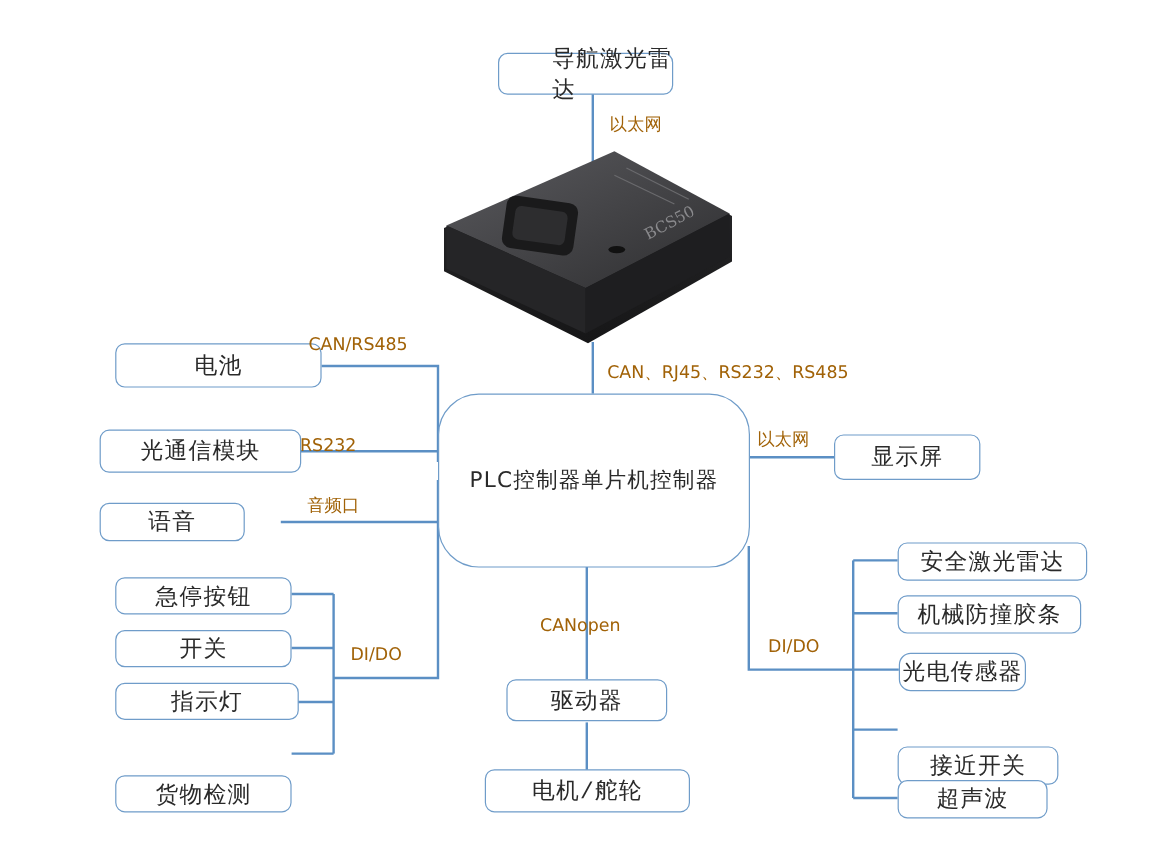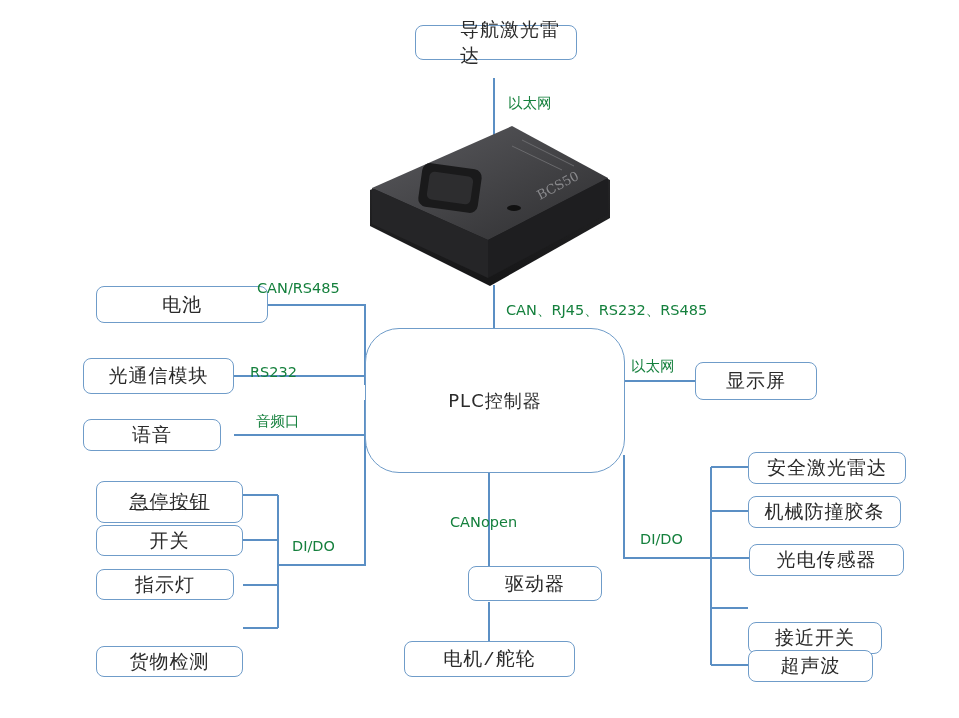--- a/index.html
+++ b/index.html
@@ -3,21 +3,21 @@
 <meta charset="utf-8">
 <style>
   html, body { margin:0; padding:0; background:#ffffff; }
   body { width:959px; height:718px; position:relative; overflow:hidden;
          font-family:"DejaVu Sans","Liberation Sans",sans-serif; color:#333; }
   svg.wires { position:absolute; left:0; top:0; width:959px; height:718px; }
   .box { position:absolute; box-sizing:border-box; border:1.5px solid #6f9cc9;
          border-radius:8px; background:#fff; display:flex; align-items:center;
          justify-content:center; font-size:19px; color:#2a2a2a; letter-spacing:1px; }
   .center { border-radius:34px; font-size:18px; flex-direction:row; line-height:25px; }
-  .lbl { position:absolute; font-size:14.5px; color:#15803d; white-space:nowrap; }
+  .lbl { position:absolute; font-size:14.5px; color:#a16207; white-space:nowrap; }
   .device { position:absolute; left:362px; top:118px; width:250px; height:180px; }
 </style>
 </head>
 <body>
 
 <svg class="wires" xmlns="http://www.w3.org/2000/svg">
   <g stroke="#5b8fc4" stroke-width="2" fill="none">
 
     <line x1="494" y1="78" x2="494" y2="135"></line>
 
@@ -67,46 +67,47 @@
   <rect x="58" y="48" width="60" height="44" rx="8" fill="#1a1a1b" transform="rotate(8 88 70)"></rect>
   <rect x="66" y="56" width="44" height="28" rx="5" fill="#2d2d2f" transform="rotate(8 88 70)"></rect>
 
   <line x1="150" y1="28" x2="200" y2="52" stroke="#6a6a6d" stroke-width="1"></line>
   <line x1="160" y1="22" x2="212" y2="48" stroke="#6a6a6d" stroke-width="1"></line>
 
   <ellipse cx="152" cy="90" rx="7" ry="3" fill="#111"></ellipse>
   <text x="178" y="82" font-size="13" fill="#8a8a8d" font-family="DejaVu Serif, serif" transform="rotate(-28 178 82)">BCS50</text>
 </svg>
 
-<div class="box" style="left:415px;top:25px;width:162px;height:35px;padding-left:44px;">导航激光雷达</div>
+<div class="box" style="left:415px;top:44px;width:146px;height:35px;padding-left:44px;">导航激光雷达</div>
 <span class="lbl" style="left:508px;top:94px;">以太网</span>
 <span class="lbl" style="left:506px;top:301px;">CAN、RJ45、RS232、RS485</span>
 
 <div class="box center" style="left:365px;top:328px;width:260px;height:145px;">
   <span>PLC控制器</span>
+  <span>单片机控制器</span>
 </div>
 
 <div class="box" style="left:96px;top:286px;width:172px;height:37px;">电池</div>
 <span class="lbl" style="left:257px;top:280px;">CAN/RS485</span>
-<div class="box" style="left:83px;top:358px;width:151px;height:36px;">光通信模块</div>
+<div class="box" style="left:83px;top:358px;width:168px;height:36px;">光通信模块</div>
 <span class="lbl" style="left:250px;top:364px;">RS232</span>
-<div class="box" style="left:83px;top:419px;width:138px;height:32px;">语音</div>
+<div class="box" style="left:83px;top:419px;width:121px;height:32px;">语音</div>
 <span class="lbl" style="left:256px;top:412px;">音频口</span>
 
-<div class="box" style="left:96px;top:481px;width:147px;height:42px;text-decoration:underline;">急停按钮</div>
+<div class="box" style="left:96px;top:481px;width:147px;height:31px;">急停按钮</div>
 <div class="box" style="left:96px;top:525px;width:147px;height:31px;">开关</div>
-<div class="box" style="left:96px;top:569px;width:138px;height:31px;">指示灯</div>
+<div class="box" style="left:96px;top:569px;width:153px;height:31px;">指示灯</div>
 <div class="box" style="left:96px;top:646px;width:147px;height:31px;">货物检测</div>
 <span class="lbl" style="left:292px;top:538px;">DI/DO</span>
 
 <div class="box" style="left:695px;top:362px;width:122px;height:38px;">显示屏</div>
 <span class="lbl" style="left:631px;top:357px;">以太网</span>
 
 <div class="box" style="left:748px;top:452px;width:158px;height:32px;">安全激光雷达</div>
 <div class="box" style="left:748px;top:496px;width:153px;height:32px;">机械防撞胶条</div>
-<div class="box" style="left:749px;top:544px;width:155px;height:32px;">光电传感器</div>
+<div class="box" style="left:749px;top:544px;width:106px;height:32px;border-radius:10px;">光电传感器</div>
 <div class="box" style="left:748px;top:622px;width:134px;height:32px;">接近开关</div>
 <div class="box" style="left:748px;top:650px;width:125px;height:32px;">超声波</div>
 <span class="lbl" style="left:640px;top:531px;">DI/DO</span>
 
 <span class="lbl" style="left:410px;top:514px;margin-left:40px;">CANopen</span>
-<div class="box" style="left:422px;top:566px;width:134px;height:35px;margin-left:46px;">驱动器</div>
+<div class="box" style="left:422px;top:566px;width:134px;height:35px;">驱动器</div>
 <div class="box" style="left:404px;top:641px;width:171px;height:36px;font-family:Liberation Mono, monospace;">电机/舵轮</div>
 
 </body></html>

